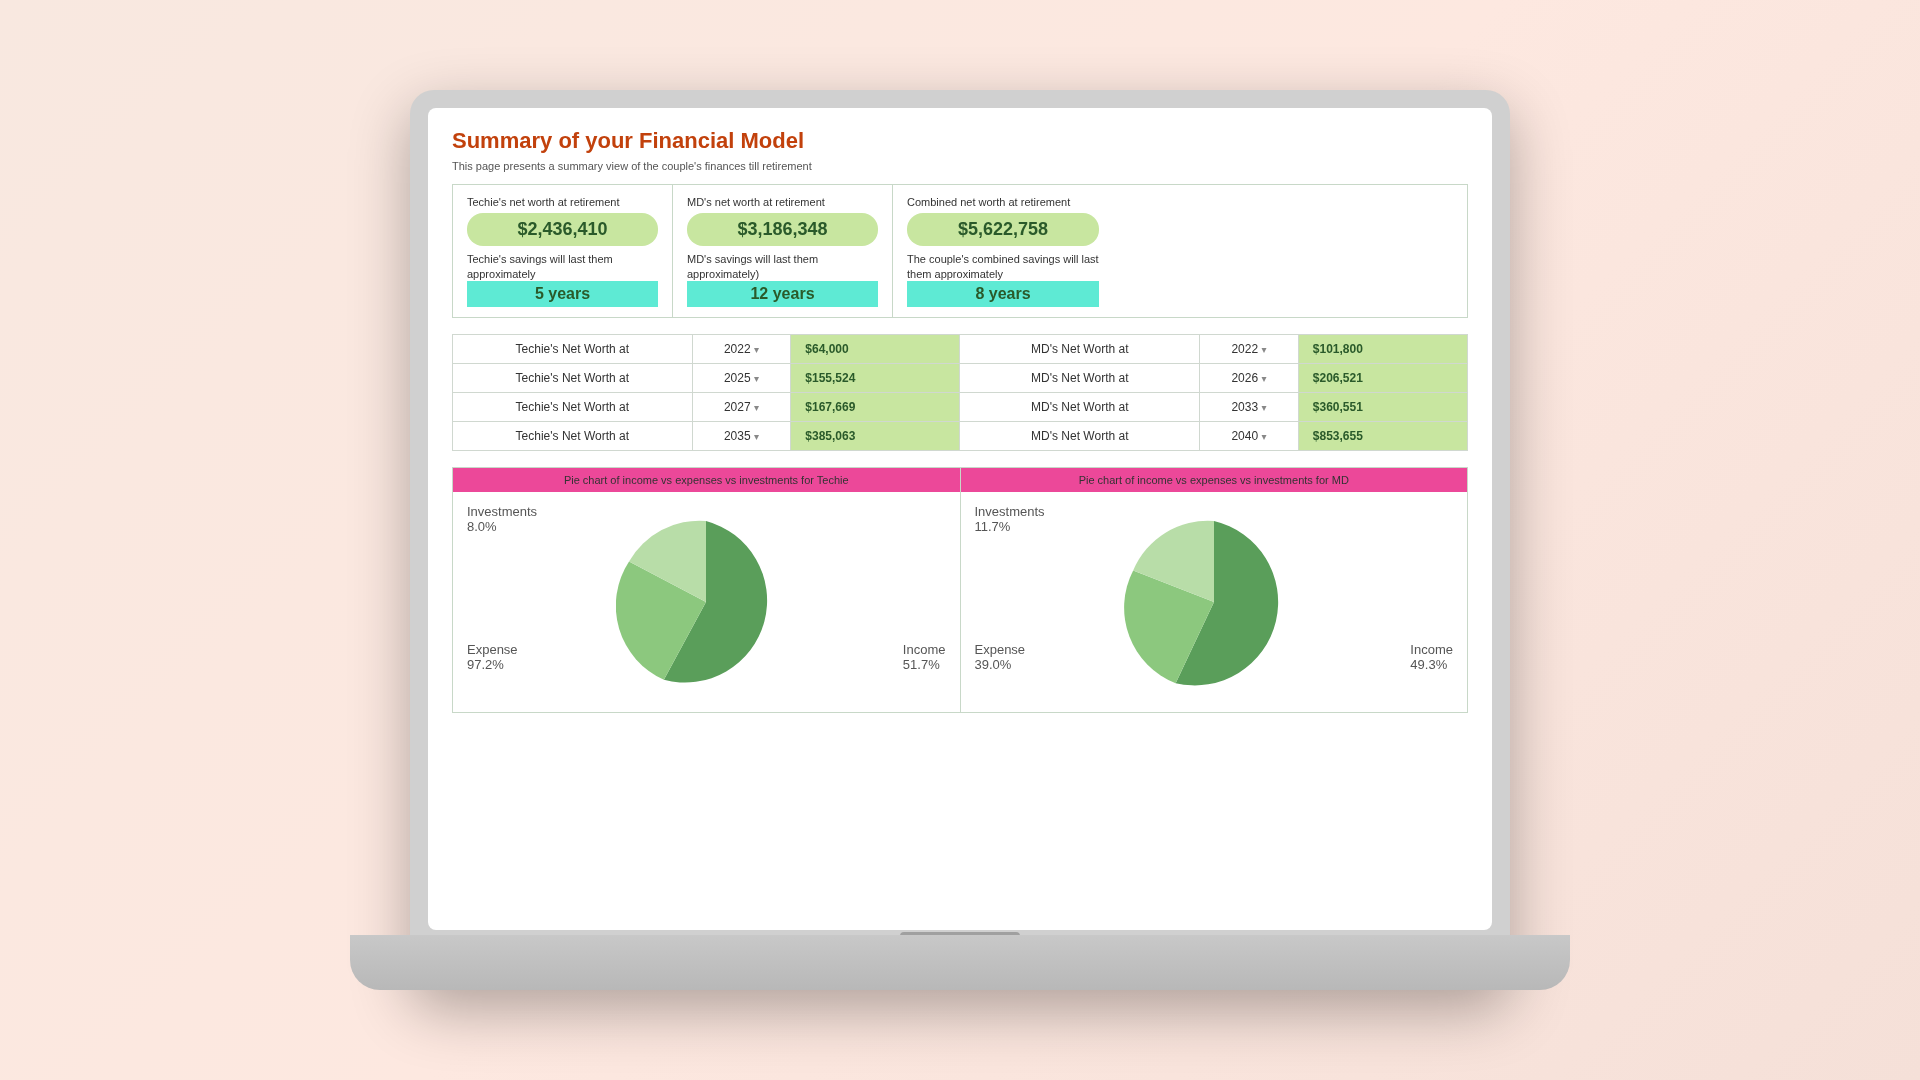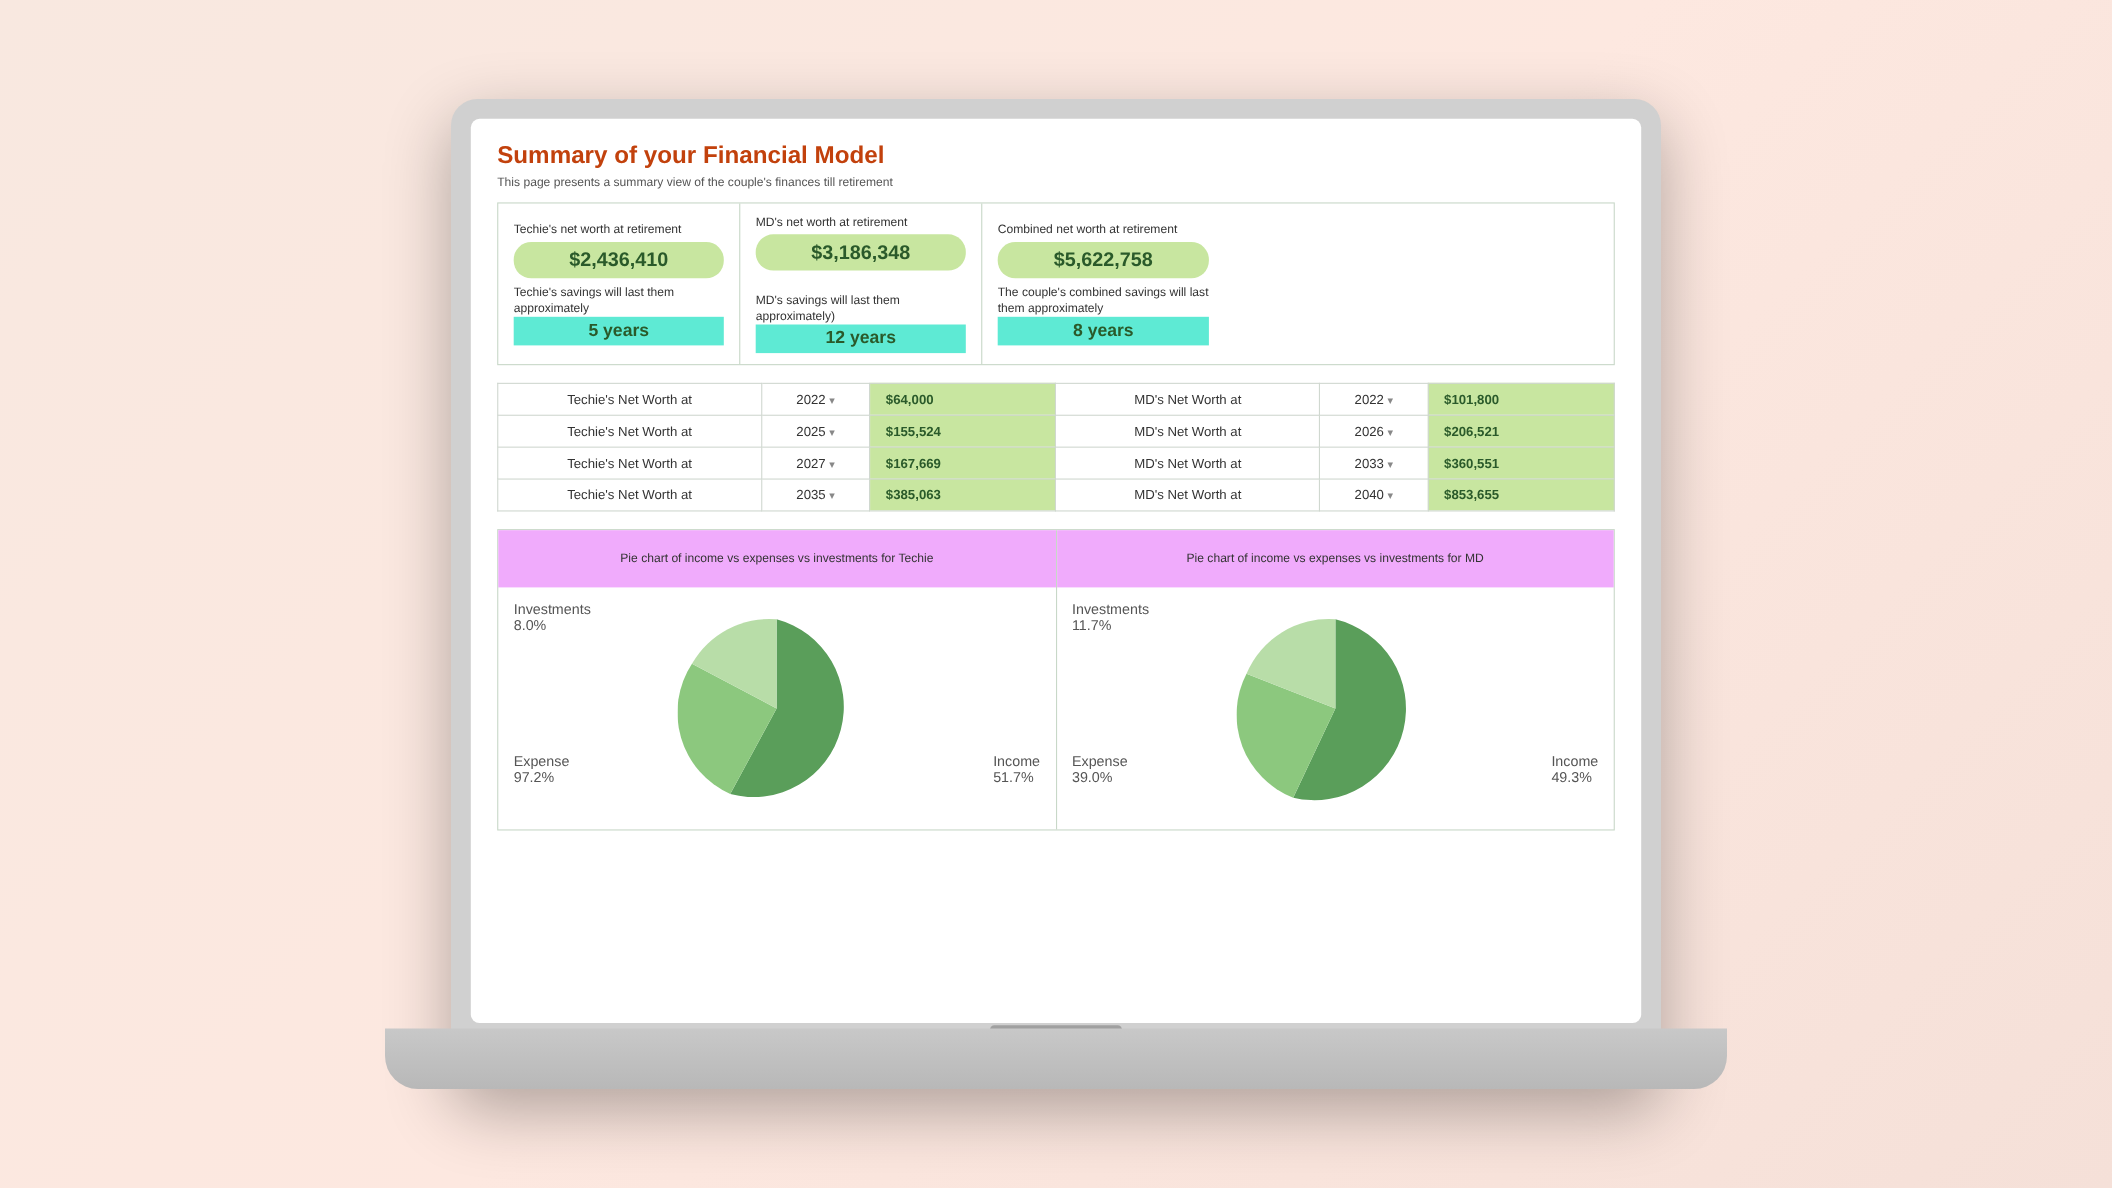--- a/index.html
+++ b/index.html
@@ -140,24 +140,24 @@
       display: flex;
       border: 1px solid #c8d8c8;
       background: #fff;
     }
     .pie-container {
       flex: 1;
       border-right: 1px solid #c8d8c8;
     }
     .pie-container:last-child { border-right: none; }
     .pie-header {
-      background: #f0abfc;
+      background: #ec4899;
       text-align: center;
       font-size: 11px;
-      padding: 20px;
+      padding: 6px;
       color: #333;
     }
     .pie-chart-area {
       padding: 10px;
       position: relative;
       height: 220px;
       display: flex;
       align-items: center;
       justify-content: center;
     }
@@ -183,21 +183,21 @@
         <div class="summary-cell" style="max-width:220px;">
           <div class="summary-cell-label">Techie's net worth at retirement</div>
           <div class="summary-cell-value">$2,436,410</div>
           <div class="summary-cell-label" style="margin-top:6px;">Techie's savings will last them approximately</div>
           <div class="summary-cell-sub">5 years</div>
         </div>
 
         <div class="summary-cell" style="max-width:220px;">
           <div class="summary-cell-label">MD's net worth at retirement</div>
           <div class="summary-cell-value">$3,186,348</div>
-          <div class="summary-cell-label" style="margin-top:20px;">MD's savings will last them approximately)</div>
+          <div class="summary-cell-label" style="margin-top:6px;">MD's savings will last them approximately)</div>
           <div class="summary-cell-sub">12 years</div>
         </div>
 
         <div class="summary-cell" style="max-width:220px;">
           <div class="summary-cell-label">Combined net worth at retirement</div>
           <div class="summary-cell-value">$5,622,758</div>
           <div class="summary-cell-label" style="margin-top:6px;">The couple's combined savings will last them approximately</div>
           <div class="summary-cell-sub">8 years</div>
         </div>
       </div>

